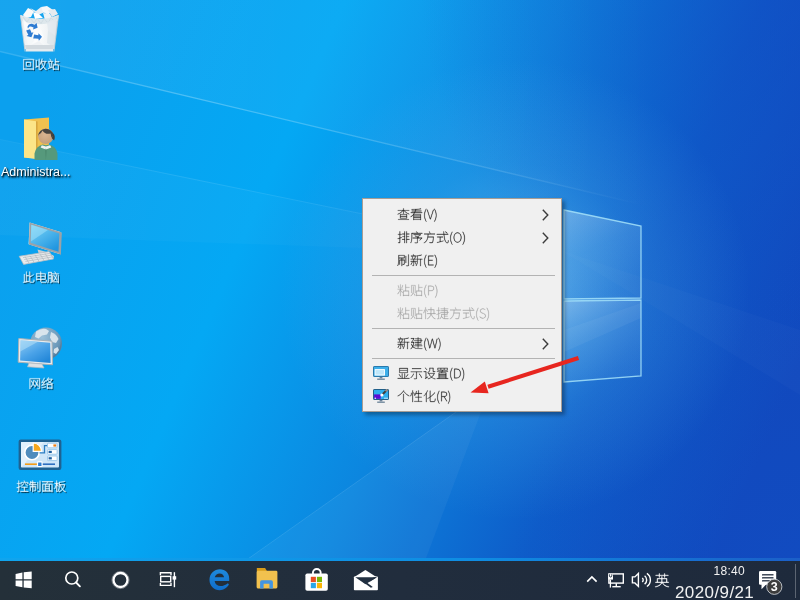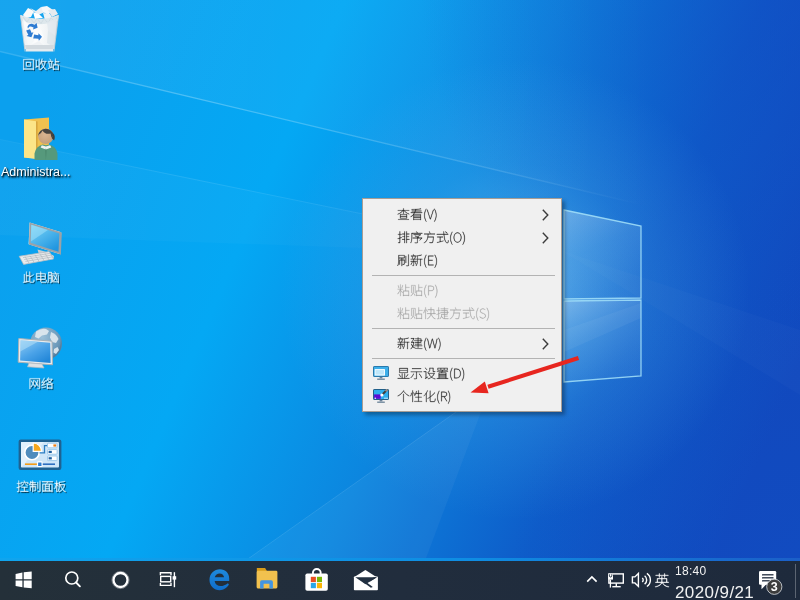--- a/index.html
+++ b/index.html
@@ -1,20 +1,20 @@
 <!DOCTYPE html>
 <html><head><meta charset="utf-8"><style>
 *{margin:0;padding:0;box-sizing:border-box}
 html,body{width:800px;height:600px;overflow:hidden}
 body{font-family:"Liberation Sans",sans-serif;position:relative;background:#0b8be0}
 .abs{position:absolute}
 #taskbar{position:absolute;left:0;top:561px;width:800px;height:39px;
  background:linear-gradient(90deg,#243039 0%,#212d3d 50%,#1e2a3c 100%)}
 .trayline{position:absolute;left:795px;top:564px;width:1px;height:34px;background:rgba(255,255,255,0.28)}
-.clock{position:absolute;color:#f2f2f2;text-align:left;width:70px;left:675px}
+.clock{position:absolute;color:#f2f2f2;text-align:right;width:70px;left:675px}
 #menu{position:absolute;left:362px;top:198px;width:200px;height:214px;background:#f0f0f0;
  border:1px solid #a89d94;box-shadow:3px 3px 4px rgba(0,0,0,0.33);padding-top:4px}
 .mi{position:relative;height:23px}
 .sep{height:1px;background:#b3b3b3;margin:3px 6px 3px 9px}
 </style></head><body>
 <svg class="abs" style="left:0;top:0" width="800" height="561" viewBox="0 0 800 561">
 <defs>
 <linearGradient id="bg" x1="0" y1="0.35" x2="1" y2="0.65">
  <stop offset="0" stop-color="#0BA0EE"></stop>
         <stop offset="0.3" stop-color="#04A8F4"></stop>

